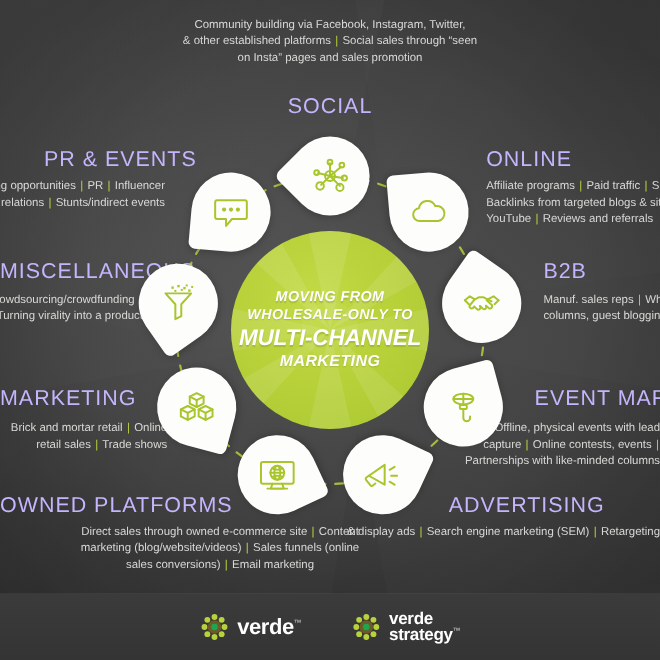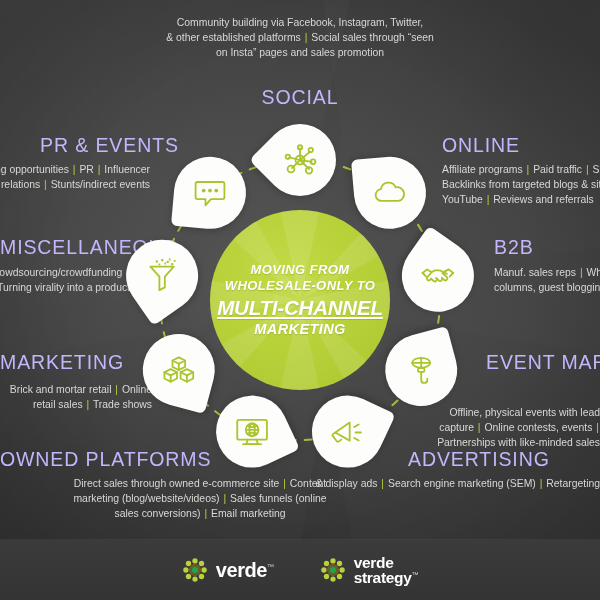--- a/index.html
+++ b/index.html
@@ -63,21 +63,21 @@
     overflow:hidden;
   }
   #center-burst { position:absolute; inset:0; }
   #center-text {
     position:absolute; left:-90px; top:-90px; width:180px; height:180px;
     display:flex; flex-direction:column; align-items:center; justify-content:center;
     color:#ffffff; text-align:center; font-style:italic; font-weight:bold;
     letter-spacing:0.4px; line-height:1.22; text-shadow:0 1px 1px rgba(90,110,20,0.25);
   }
   #center-text .l1, #center-text .l2 { font-size:13px; }
-  #center-text .l3 { font-size:20.5px; letter-spacing:-0.2px; margin:1px 0 0;text-decoration:underline; }
+  #center-text .l3 { font-size:20.5px; letter-spacing:-0.2px; margin:1px 0 0; }
   #center-text .l4 { font-size:14.5px; margin-top:1px; }
 
   
   .pin {
     position:absolute; left:0; top:0; width:0; height:0;
   }
   .pin-shape {
     position:absolute; width:72px; height:72px; left:-36px; top:-36px;
     background:#fdfdfb;
     border-radius: 50% 50% 50% 6px;
@@ -162,24 +162,24 @@
       <div class="seg-desc" style="top: 266px; left: 494px; width: 400px; text-align: left;">
         <div>Manuf. sales reps <span class="sep">|</span> White papers,</div>
         <div>columns, guest blogging</div>
       </div>
       <div class="seg-label" style="top: 351px; left: 0px;">MARKETING</div>
       <div class="seg-desc" style="top: 383px; left: -248px; width: 400px; text-align: right;">
         <div>Brick and mortar retail <span class="sep">|</span> Online</div>
         <div>retail sales <span class="sep">|</span> Trade shows</div>
       </div>
       <div class="seg-label" style="top: 351px; left: 486px;">EVENT MARKETING</div>
-      <div class="seg-desc" style="top: 383px; left: 200px; width: 400px; text-align: right; margin-top: 23px;">
+      <div class="seg-desc" style="top: 383px; left: 200px; width: 400px; text-align: right;">
         <div>Offline, physical events with lead</div>
         <div>capture <span class="sep">|</span> Online contests, events <span class="sep">|</span></div>
-        <div>Partnerships with like-minded sales</div>
+        <div>Partnerships with like-minded columns</div>
       </div>
       <div class="seg-label" style="top: 448px; left: 0px;">OWNED PLATFORMS</div>
       <div class="seg-desc" style="top: 477px; left: 0px; width: 400px; text-align: center;">
         <div>Direct sales through owned e-commerce site <span class="sep">|</span> Content</div>
         <div>marketing (blog/website/videos) <span class="sep">|</span> Sales funnels (online</div>
         <div>sales conversions) <span class="sep">|</span> Email marketing</div>
       </div>
       <div class="seg-label" style="top: 448px; left: 408px;">ADVERTISING</div>
       <div class="seg-desc" style="top: 477px; left: 200px; width: 400px; text-align: right;">
         <div>&amp; display ads <span class="sep">|</span> Search engine marketing (SEM) <span class="sep">|</span> Retargeting</div>

